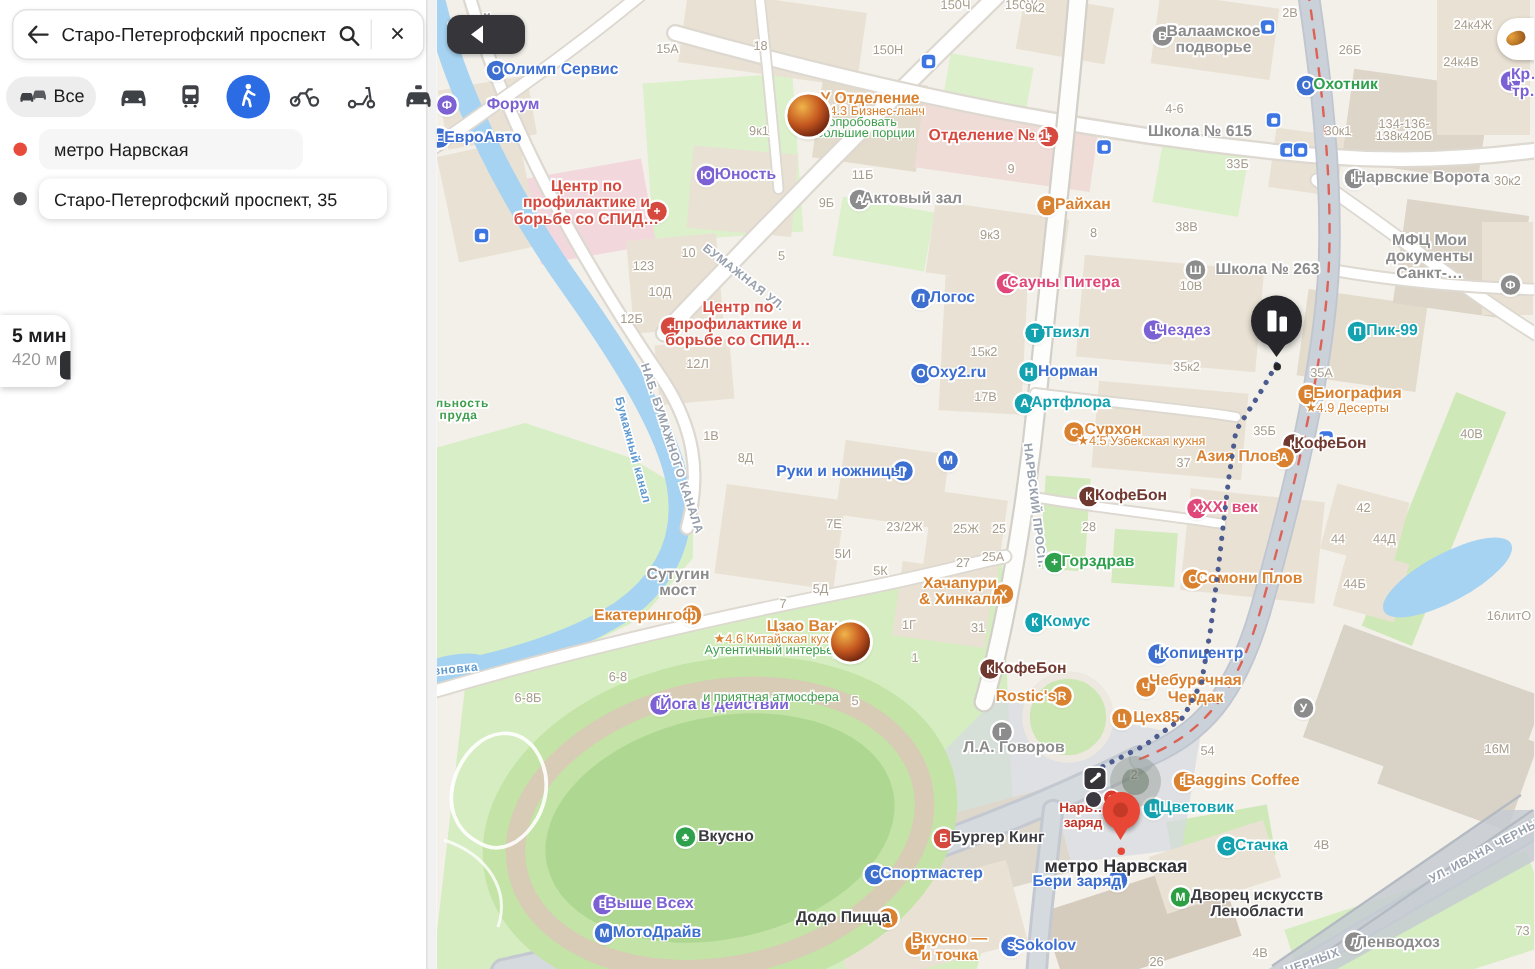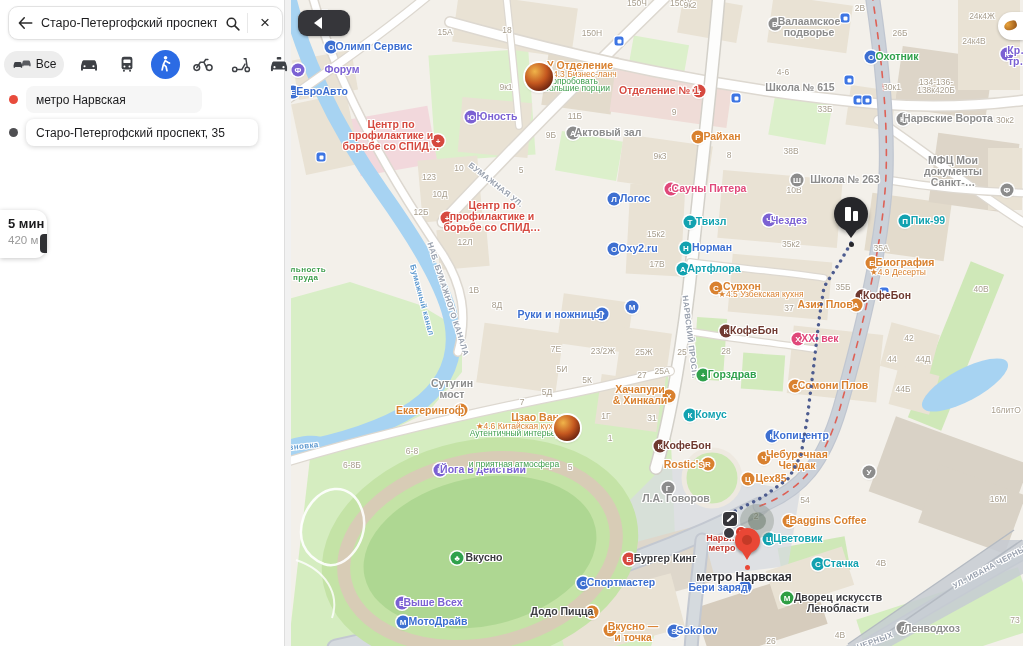--- a/index.html
+++ b/index.html
@@ -476,21 +476,21 @@
           <div>тр…</div>
         </div>
         <div class="poi-icon" style="left: 716px; top: 54px; background: rgb(123, 97, 211);">К</div>
         <div class="poi halo" style="color: rgb(140, 140, 140); left: 22px; top: 20px;">
           <div>…ной</div>
           <div>…щи</div>
         </div>
         <div class="poi-icon" style="left: 47px; top: 21px; background: rgb(140, 140, 140);">+</div>
         <div class="poi halo small" style="color: rgb(194, 54, 43); font-size: 9px; left: 431px; top: 544px;">
           <div>Нарв…</div>
-          <div>метро</div>
+          <div>заряд</div>
         </div>
         <div class="poi-icon" style="left: 341px; top: 307px; background: rgb(61, 111, 209);">М</div>
         <div class="poi-icon" style="left: 716px; top: 190px; background: rgb(140, 140, 140);">Ф</div>
         <div class="transit" style="left: 554px; top: 18px;"></div>
         <div class="transit" style="left: 558px; top: 80px;"></div>
         <div class="transit" style="left: 567px; top: 100px;"></div>
         <div class="transit" style="left: 576px; top: 100px;"></div>
         <div class="transit" style="left: 593px; top: 292px;"></div>
         <div class="transit" style="left: 328px; top: 41px;"></div>
         <div class="transit" style="left: 445px; top: 98px;"></div>
@@ -530,21 +530,21 @@
         <div class="num halo" style="left: 168px; top: 168px;">10</div>
         <div class="num halo" style="left: 230px; top: 170px;">5</div>
         <div class="num halo" style="left: 206px; top: 305px;">8Д</div>
         <div class="num halo" style="left: 183px; top: 290px;">1В</div>
         <div class="num halo" style="left: 265px; top: 349px;">7Е</div>
         <div class="num halo" style="left: 271px; top: 369px;">5И</div>
         <div class="num halo" style="left: 296px; top: 380px;">5К</div>
         <div class="num halo" style="left: 256px; top: 392px;">5Д</div>
         <div class="num halo" style="left: 312px; top: 351px;">23/2Ж</div>
         <div class="num halo" style="left: 353px; top: 352px;">25Ж</div>
-        <div class="num halo" style="left: 375px; top: 352px; padding-left: 32px;">25</div>
+        <div class="num halo" style="left: 375px; top: 352px;">25</div>
         <div class="num halo" style="left: 351px; top: 375px;">27</div>
         <div class="num halo" style="left: 371px; top: 371px;">25А</div>
         <div class="num halo" style="left: 315px; top: 416px;">1Г</div>
         <div class="num halo" style="left: 361px; top: 418px;">31</div>
         <div class="num halo" style="left: 231px; top: 402px;">7</div>
         <div class="num halo" style="left: 279px; top: 467px;">5</div>
         <div class="num halo" style="left: 319px; top: 438px;">1</div>
         <div class="num halo" style="left: 435px; top: 351px;">28</div>
         <div class="num halo" style="left: 690px; top: 289px;">40В</div>
         <div class="num halo" style="left: 618px; top: 338px;">42</div>

